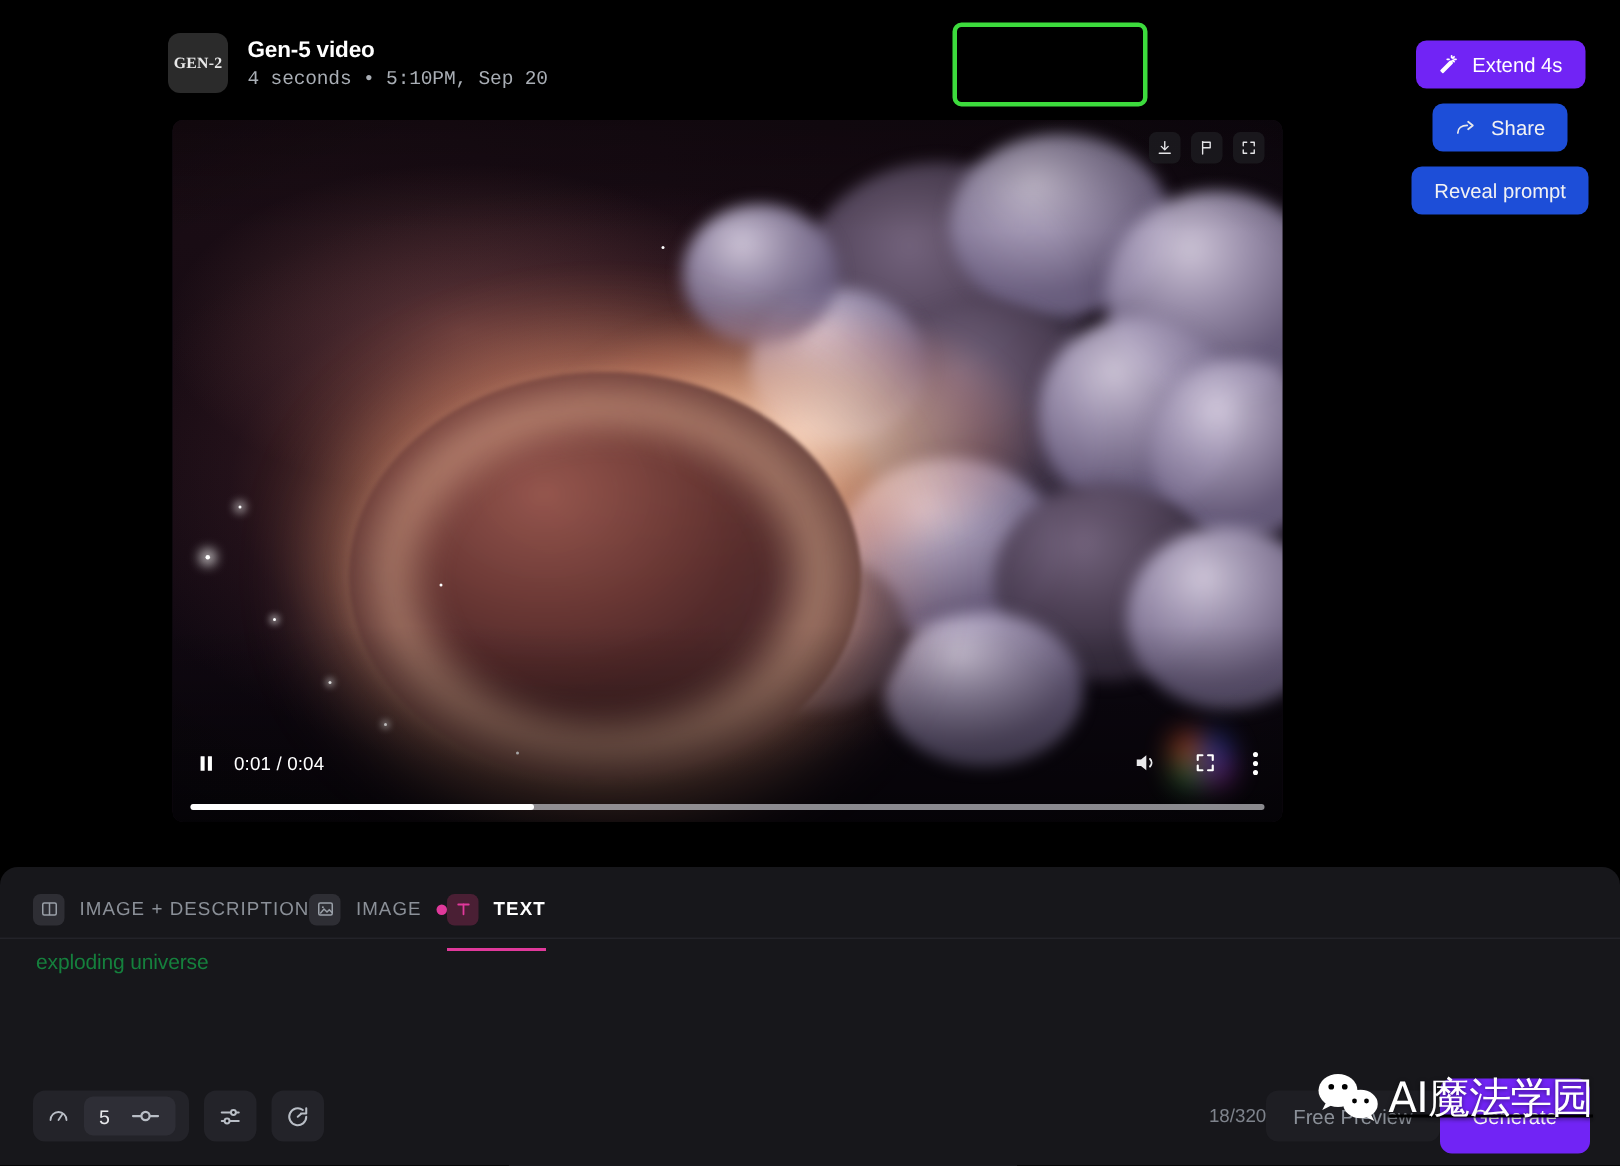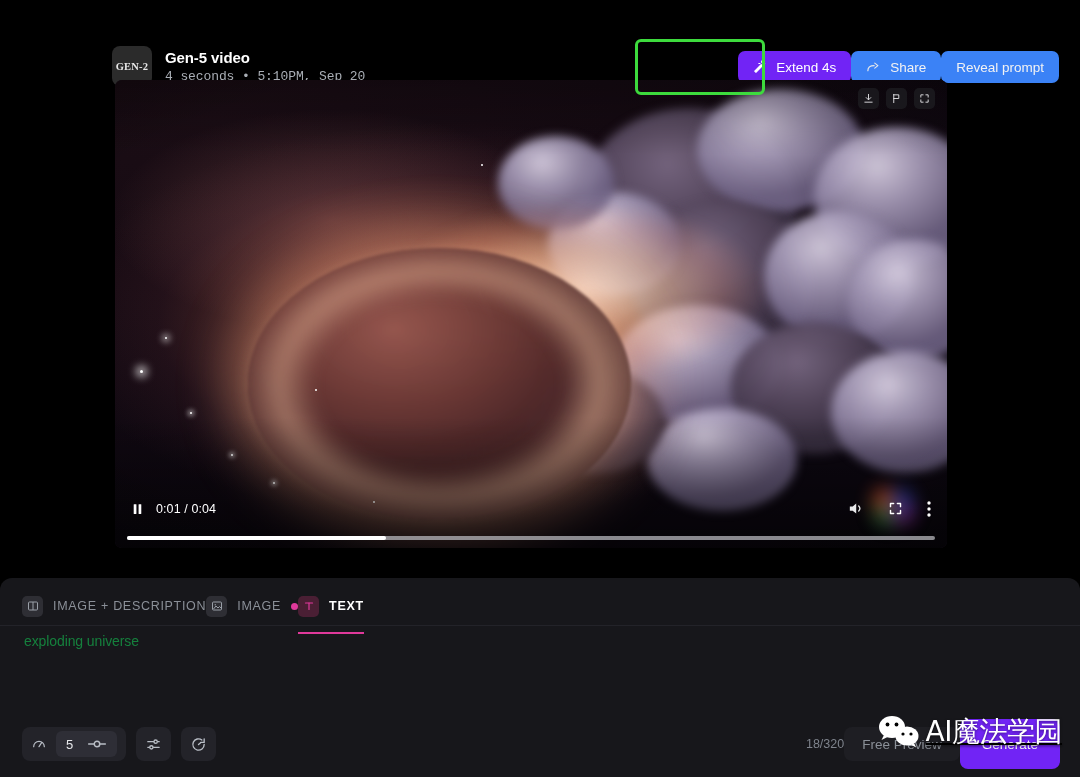--- a/index.html
+++ b/index.html
@@ -8,64 +8,63 @@
     background: #000;
     font-family: "Liberation Sans", sans-serif;
     overflow: hidden;
   }
   .app { position: relative; width: 1080px; height: 777px; background: #000; }
 
   
   .header {
     position: absolute; left: 0; top: 0; width: 1080px; height: 80px;
     background: #000;
-    margin-top: 24px;
   }
   .asset-meta {
     position: absolute; left: 112px; top: 22px;
     display: flex; align-items: center; gap: 13px;
   }
   .asset-thumb {
     width: 40px; height: 40px; border-radius: 8px;
     background: #2b2b2b;
     display: flex; align-items: center; justify-content: center;
     font-family: "Liberation Serif", serif;
     font-size: 10.5px; font-weight: 700; color: #e8e8e8;
     letter-spacing: 0.2px;
     flex: none;
   }
   .asset-texts { display: flex; flex-direction: column; gap: 3px; }
   .asset-title { font-size: 15px; font-weight: 700; color: #ffffff; letter-spacing: -0.1px; }
   .asset-sub { font-size: 13px; color: #a9aeb5; letter-spacing: -0.1px; font-family: Liberation Mono, monospace; }
 
   .header-actions {
     position: absolute; right: 21px; top: 27px;
-    display: flex; align-items: center; 
+    display: flex; align-items: center; gap: 10px; flex-direction: column;
   }
   .btn {
     height: 32px; border-radius: 7px; border: none;
     display: inline-flex; align-items: center; justify-content: center; gap: 9px;
     font-family: "Liberation Sans", sans-serif;
     font-size: 13.5px; color: #f2f2f3; cursor: pointer;
     padding: 0 15px; white-space: nowrap;
   }
-  .btn-dark { background: #3b82f6; }
+  .btn-dark { background: #1d4ed8; }
   .btn-primary { background: #7124f5; color: #fff; font-weight: 400; }
   .highlight-ring {
     position: absolute; left: 635px; top: 15px; width: 130px; height: 56px;
     border: 3px solid #3ddb3d; border-radius: 6px; pointer-events: none; z-index: 6;
   }
   .extend-wrap { position: relative; }
 
   
   .ic { display: inline-block; flex: none; line-height: 0; }
 
   
   .video-stage {
-    position: absolute; left: 115px; top: 80px; width: 832px; height: 468px;
+    position: absolute; left: 115px; top: 80px; width: 740px; height: 468px;
     border-radius: 7px; overflow: hidden; background: #140d18;
   }
   .vbg { position: absolute; inset: 0; }
   
   .v-base {
     background:
       radial-gradient(120% 90% at 12% 8%, #1b0d15 0%, #150a12 40%, #0c0710 100%);
   }
   
   .v-warm {

